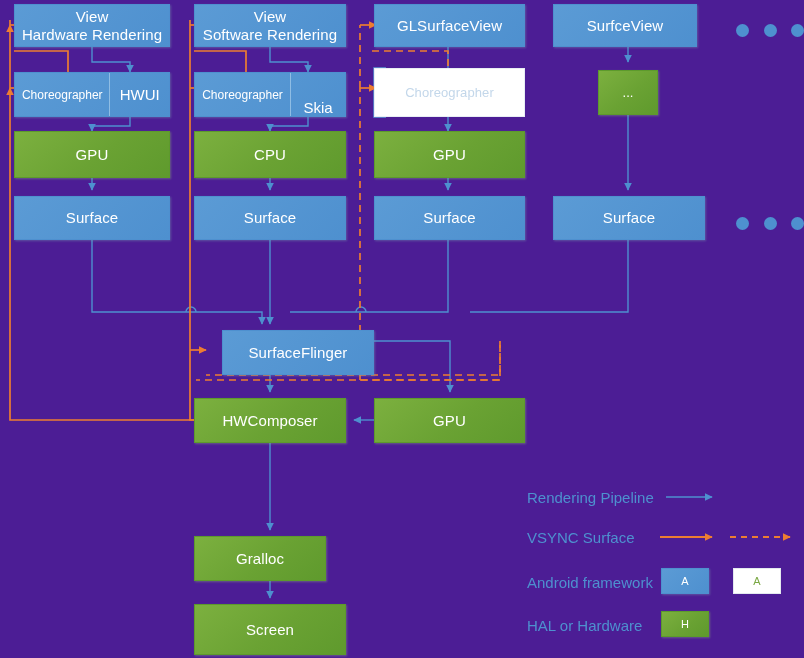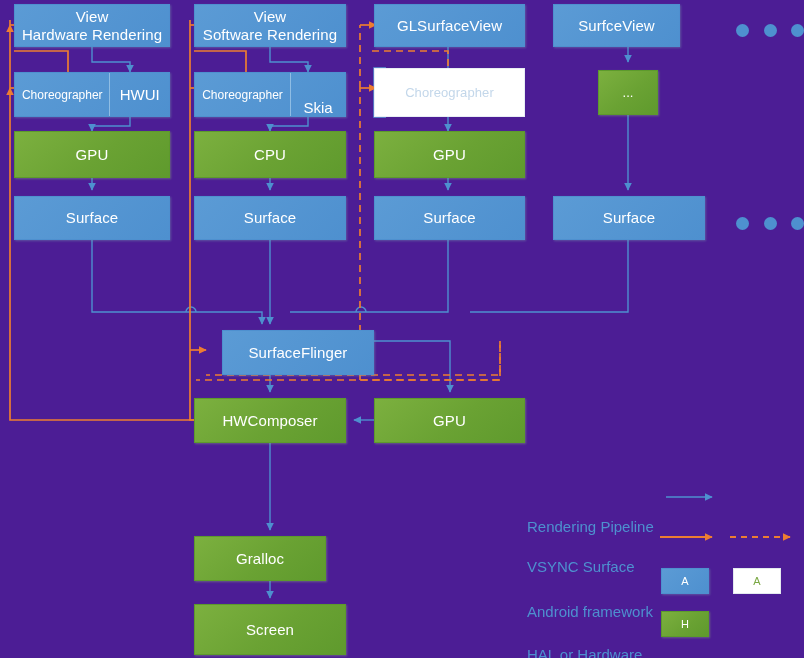--- a/index.html
+++ b/index.html
@@ -75,21 +75,20 @@
   }
 
   
   .legend { position: absolute; z-index: 6; }
   .leg-label {
     position: absolute;
     color: #4e90cf;
     font-size: 15px;
     text-align: left;
     white-space: nowrap;
-    margin-top: 29px;
   }
   .leg-box {
     position: absolute;
     display: flex; align-items: center; justify-content: center;
     font-size: 11px;
   }
   .leg-box.blue { color: #fff; }
   .leg-box.green { color: #fff; }
   .leg-box.white {
     background: #fff;
@@ -259,21 +258,21 @@
   </div>
 
   <div class="node green fs15" style="left:374px; top:131px; width:151px; height:47px;">
     <span>GPU</span>
   </div>
 
   <div class="node blue fs15" style="left:374px; top:196px; width:151px; height:44px;">
     <span>Surface</span>
   </div>
 
-  <div class="node blue fs15" style="left:553px; top:4px; width:127px; height:43px;">
+  <div class="node blue fs15" style="left:553px; top:4px; width:144px; height:43px;">
     <span>
       <span>SurfceView</span><br>
     </span>
   </div>
 
   <div class="node green fs13" style="left:598px; top:70px; width:60px; height:45px;">
     <span>...</span>
   </div>
 
   <div class="node blue fs15" style="left:553px; top:196px; width:152px; height:44px;">

